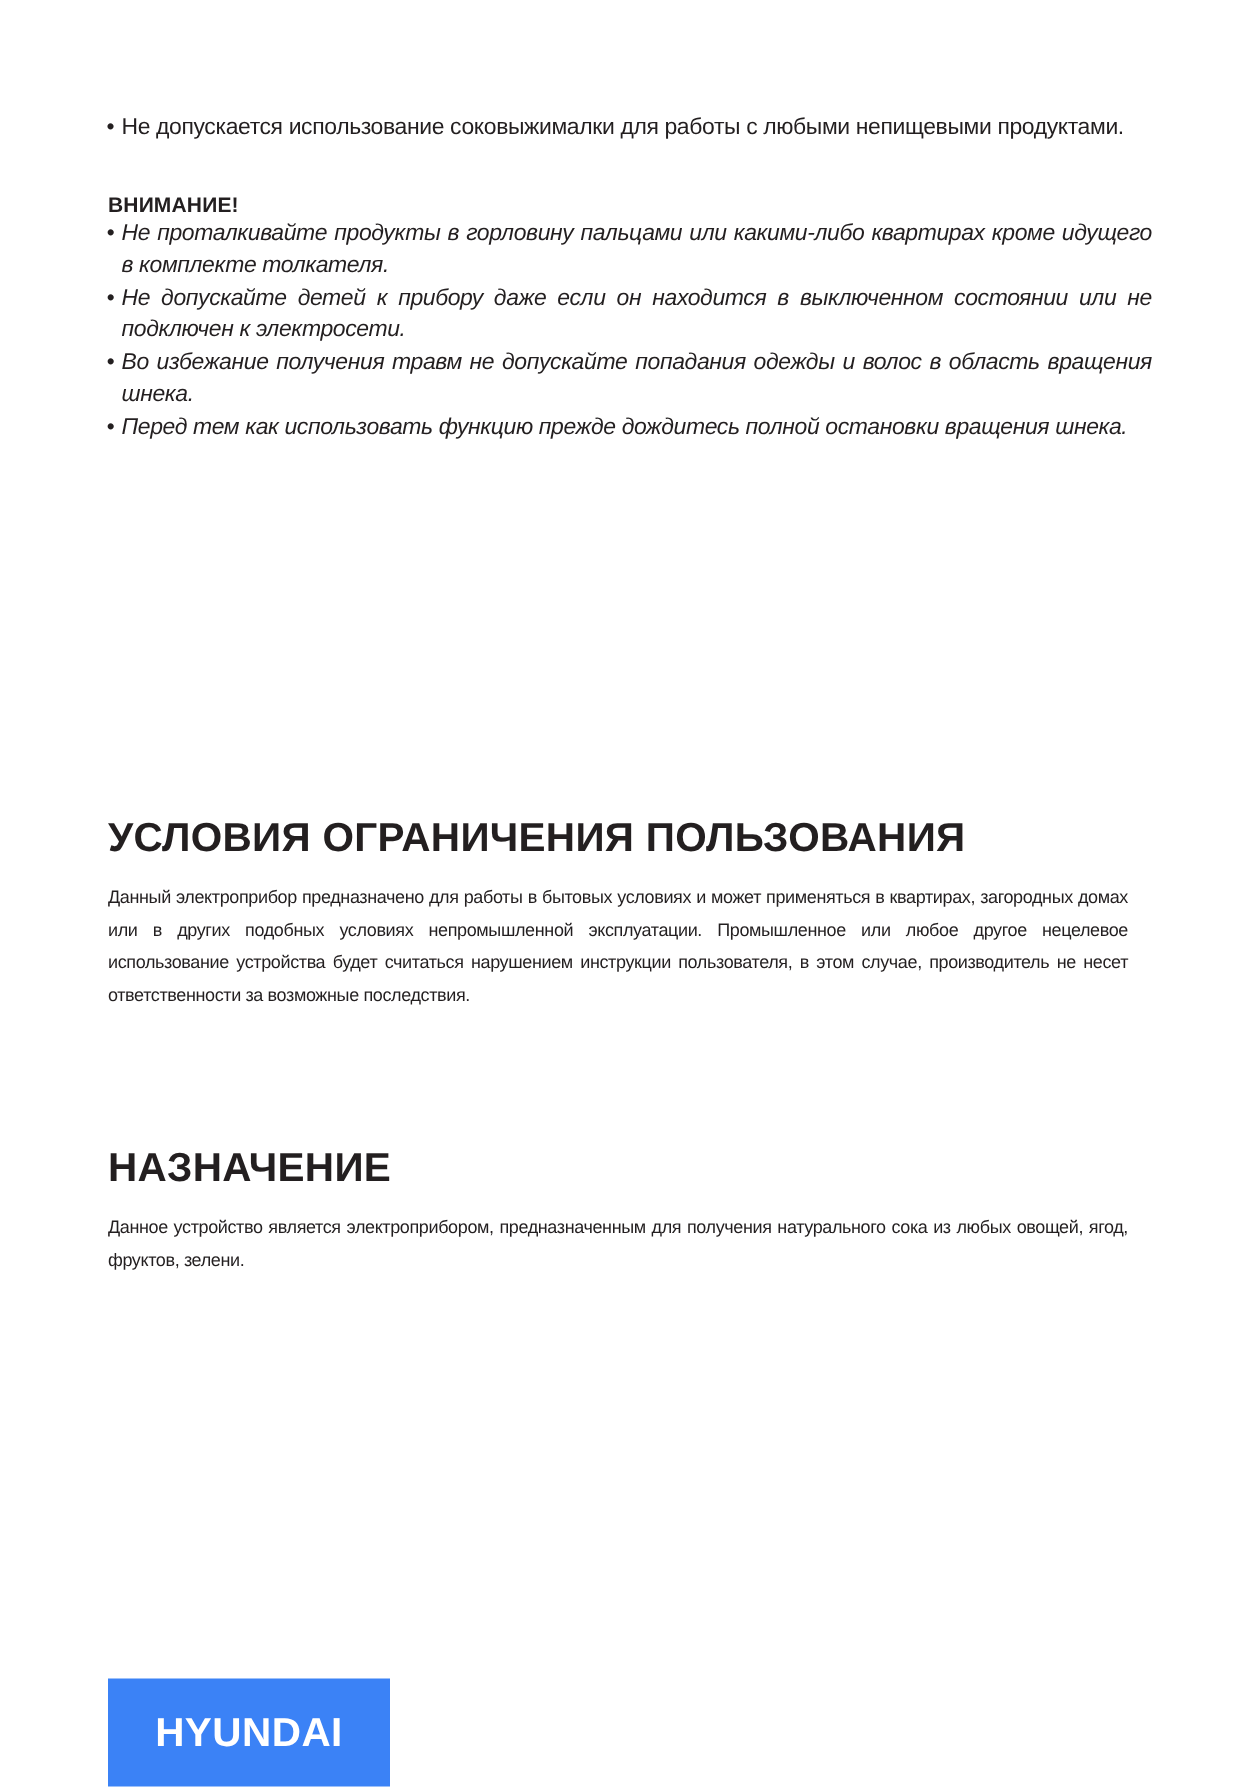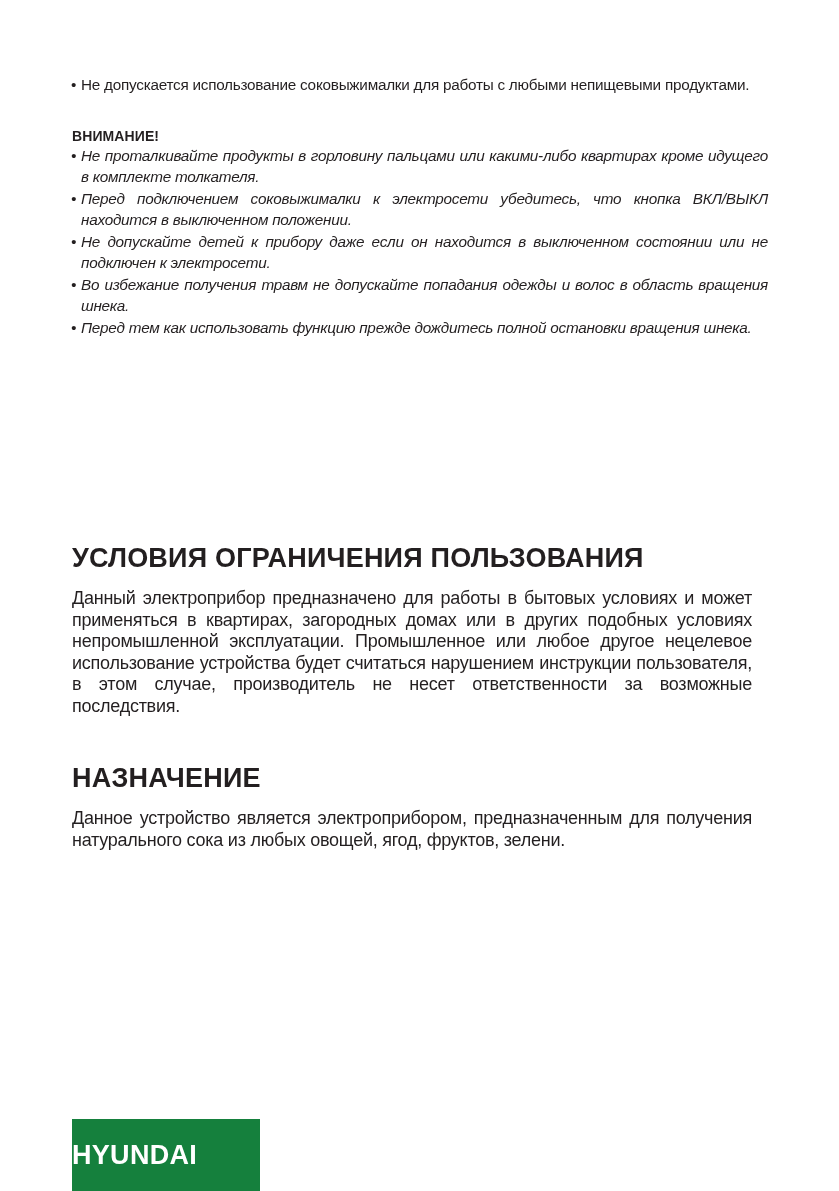--- a/index.html
+++ b/index.html
@@ -9,37 +9,36 @@
   ul.bullets { list-style: none; margin: 0; padding: 0; }
   ul.bullets li { position: relative; padding-left: 9px; font-size: 15.3px; line-height: 21.5px;
                   text-align: justify; letter-spacing: -0.25px; }
   ul.bullets li::before { content: "\2022"; position: absolute; left: -1px; top: 0; }
   .top-list li { margin-bottom: 6px; }
   .warn-title { font-weight: 900; font-size: 14px; letter-spacing: 0.1px; margin-top: 32px; line-height: 17px; }
   .warn-list li { font-style: italic; line-height: 21.7px; margin-bottom: 0px; }
   h2 { font-weight: 900; font-size: 27px; margin: 0; letter-spacing: 0.2px; line-height: 32px; }
   .sec1 { position: absolute; top: 468px; left: 0; width: 696px; }
   .sec2 { position: absolute; top: 688px; left: 0; width: 696px; }
-  p.body { font-size: 18px; line-height: 21.5px; text-align: justify; margin: 14px 16px 0 0; letter-spacing: -0.25px; }
-  .logo { position: absolute; left: 72px; top: 1119px; width: 188px; height: 72px; background: #15803d;
-          display: flex; align-items: center; }
+  p.body { font-size: 12px; line-height: 21.5px; text-align: justify; margin: 14px 16px 0 0; letter-spacing: -0.25px; }
+  .logo { position: absolute; left: 72px; top: 1119px; width: 188px; height: 72px; background: #3b82f6;
+          display: flex; align-items: center; justify-content: center; }
   .logo span { color: #ffffff; font-weight: bold; font-size: 27px; letter-spacing: 0.3px; }
 </style>
 </head>
 <body>
 
 <div class="page">
   <ul class="bullets top-list">
     <li>Не допускается использование соковыжималки для работы с любыми непищевыми продуктами.</li>
   </ul>
 
   <div class="warn-title">ВНИМАНИЕ!</div>
   <ul class="bullets warn-list">
     <li>Не проталкивайте продукты в горловину пальцами или какими-либо квартирах кроме идущего в комплекте толкателя.</li>
-    <li>Перед подключением соковыжималки к электросети убедитесь, что кнопка ВКЛ/ВЫКЛ находится в выключенном положении.</li>
     <li>Не допускайте детей к прибору даже если он находится в выключенном состоянии или не подключен к электросети.</li>
     <li>Во избежание получения травм не допускайте попадания одежды и волос в область вращения шнека.</li>
     <li>Перед тем как использовать функцию прежде дождитесь полной остановки вращения шнека.</li>
   </ul>
 
   <div class="sec1">
     <h2>УСЛОВИЯ ОГРАНИЧЕНИЯ ПОЛЬЗОВАНИЯ</h2>
     <p class="body">Данный электроприбор предназначено для работы в бытовых условиях и может применяться в квартирах, загородных домах или в других подобных условиях непромышленной эксплуатации. Промышленное или любое другое нецелевое использование устройства будет считаться нарушением инструкции пользователя, в этом случае, производитель не несет ответственности за возможные последствия.</p>
   </div>
 

